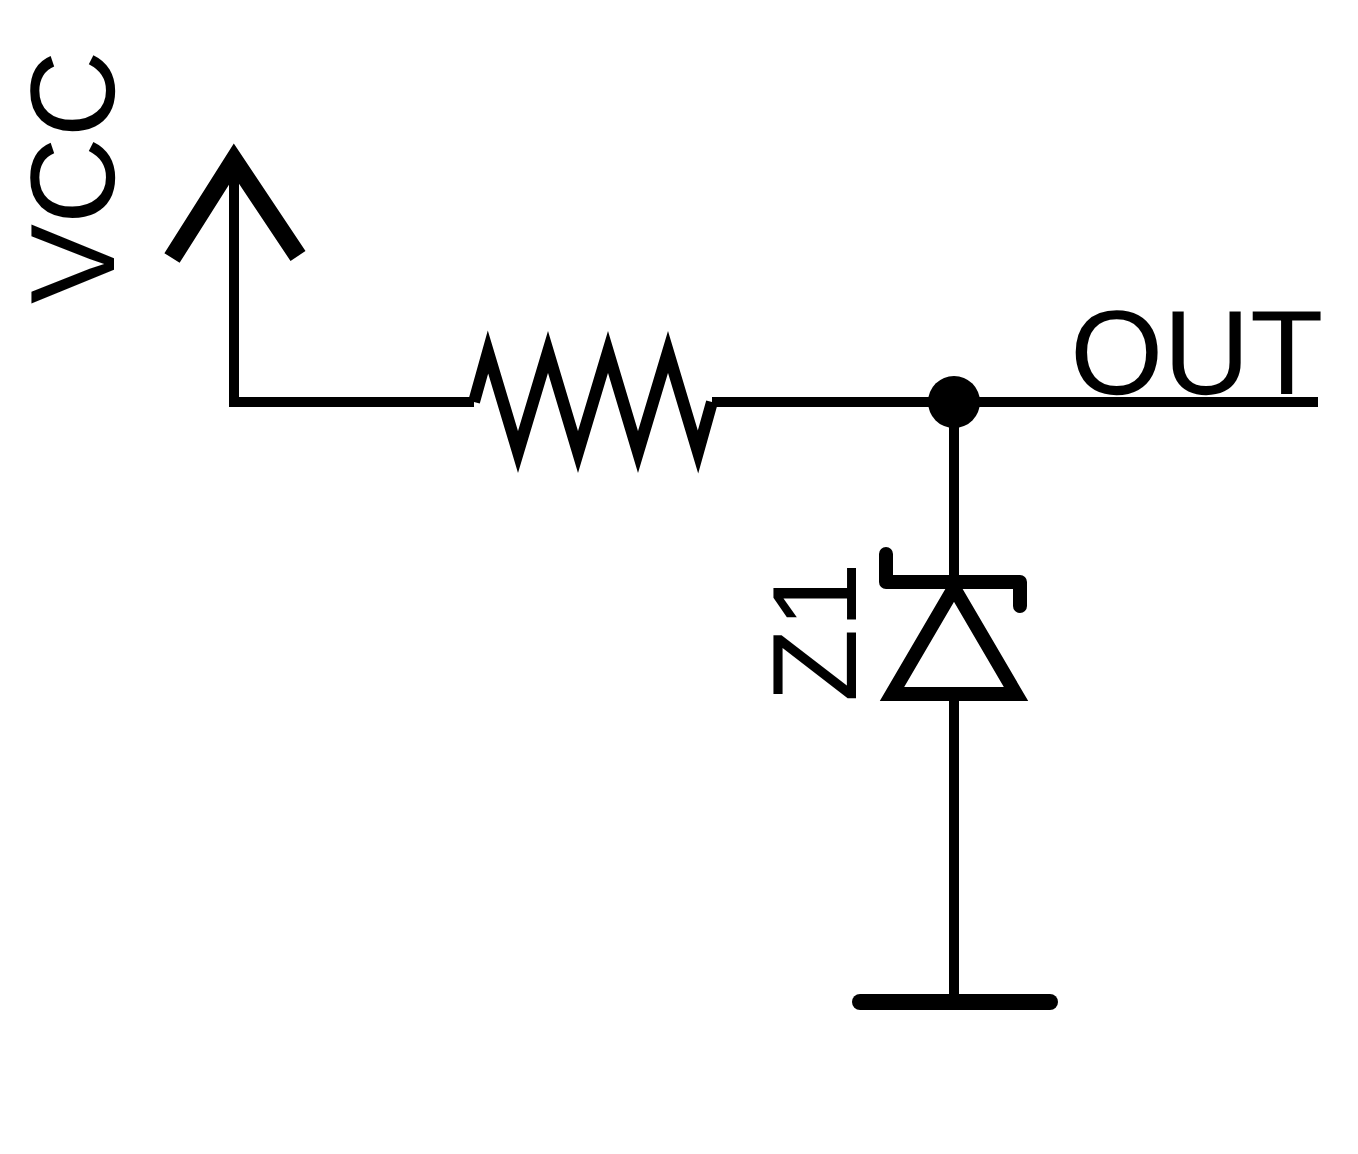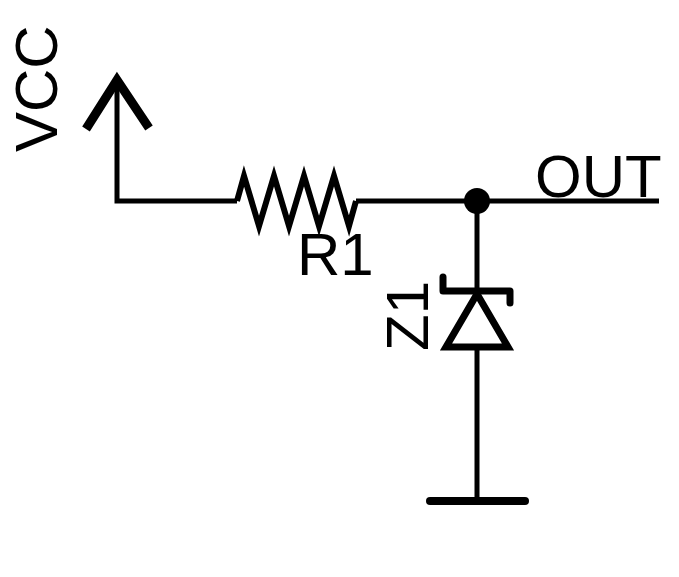--- a/index.html
+++ b/index.html
@@ -64,20 +64,19 @@
       <path d="M 477,294 L 446,347 L 508,347 Z" fill="none" stroke="#000000" stroke-width="7" stroke-linejoin="miter"></path>
     </g>
 
     <line x1="477" y1="347" x2="477" y2="501" stroke="#000000" stroke-width="5"></line>
 
     <line x1="430" y1="501" x2="525" y2="501" stroke="#000000" stroke-width="8" stroke-linecap="round"></line>
   </svg>
 
   <div class="label rotated label-vcc">VCC</div>
 
-  <div class="label label-r1">R1</div>
 
   <div class="label label-out">OUT</div>
 
   <div class="label rotated label-z1">Z1</div>
 
 
 </div>
 
 </body></html>

